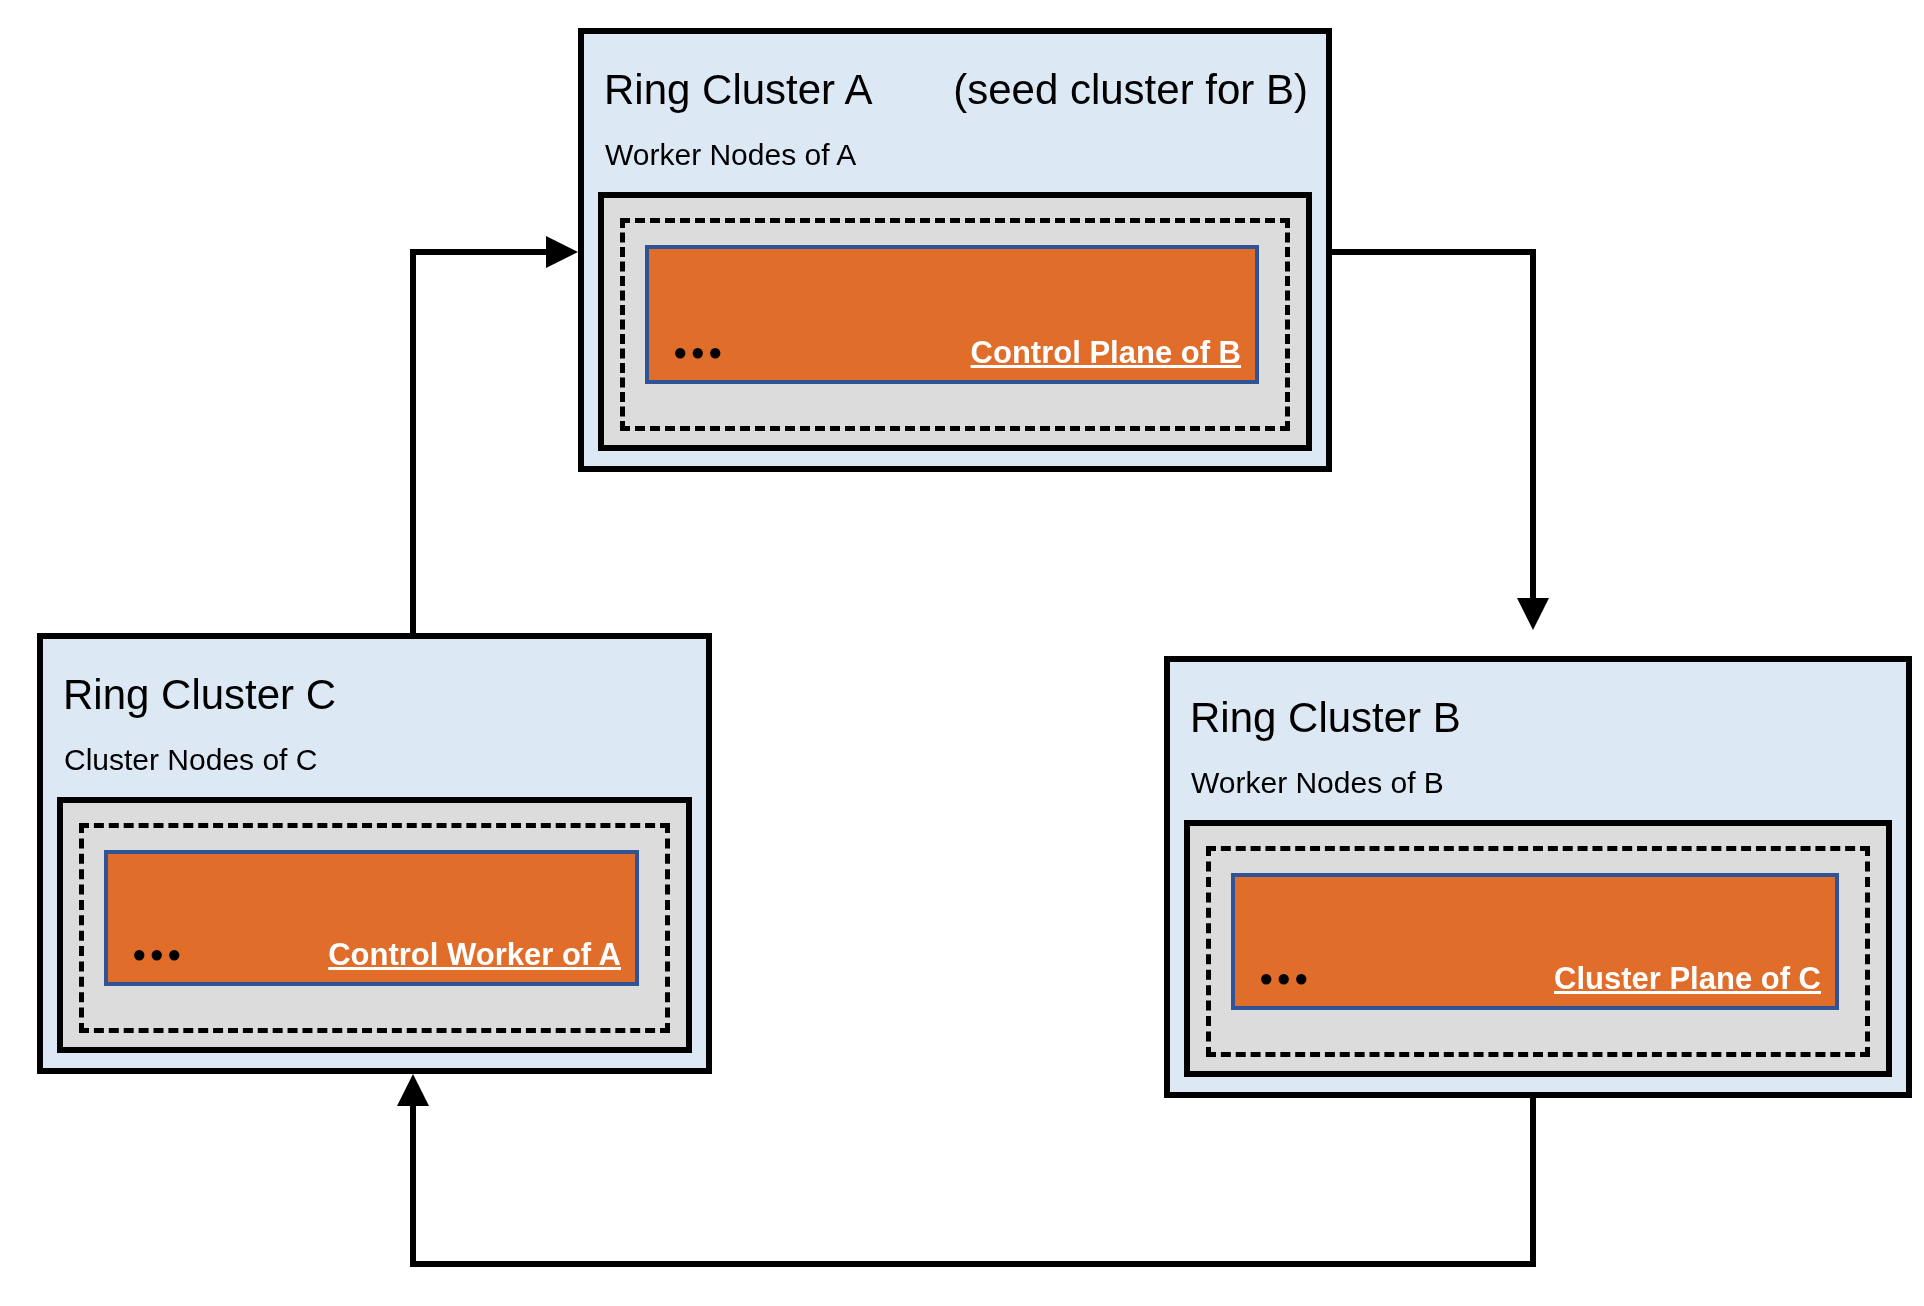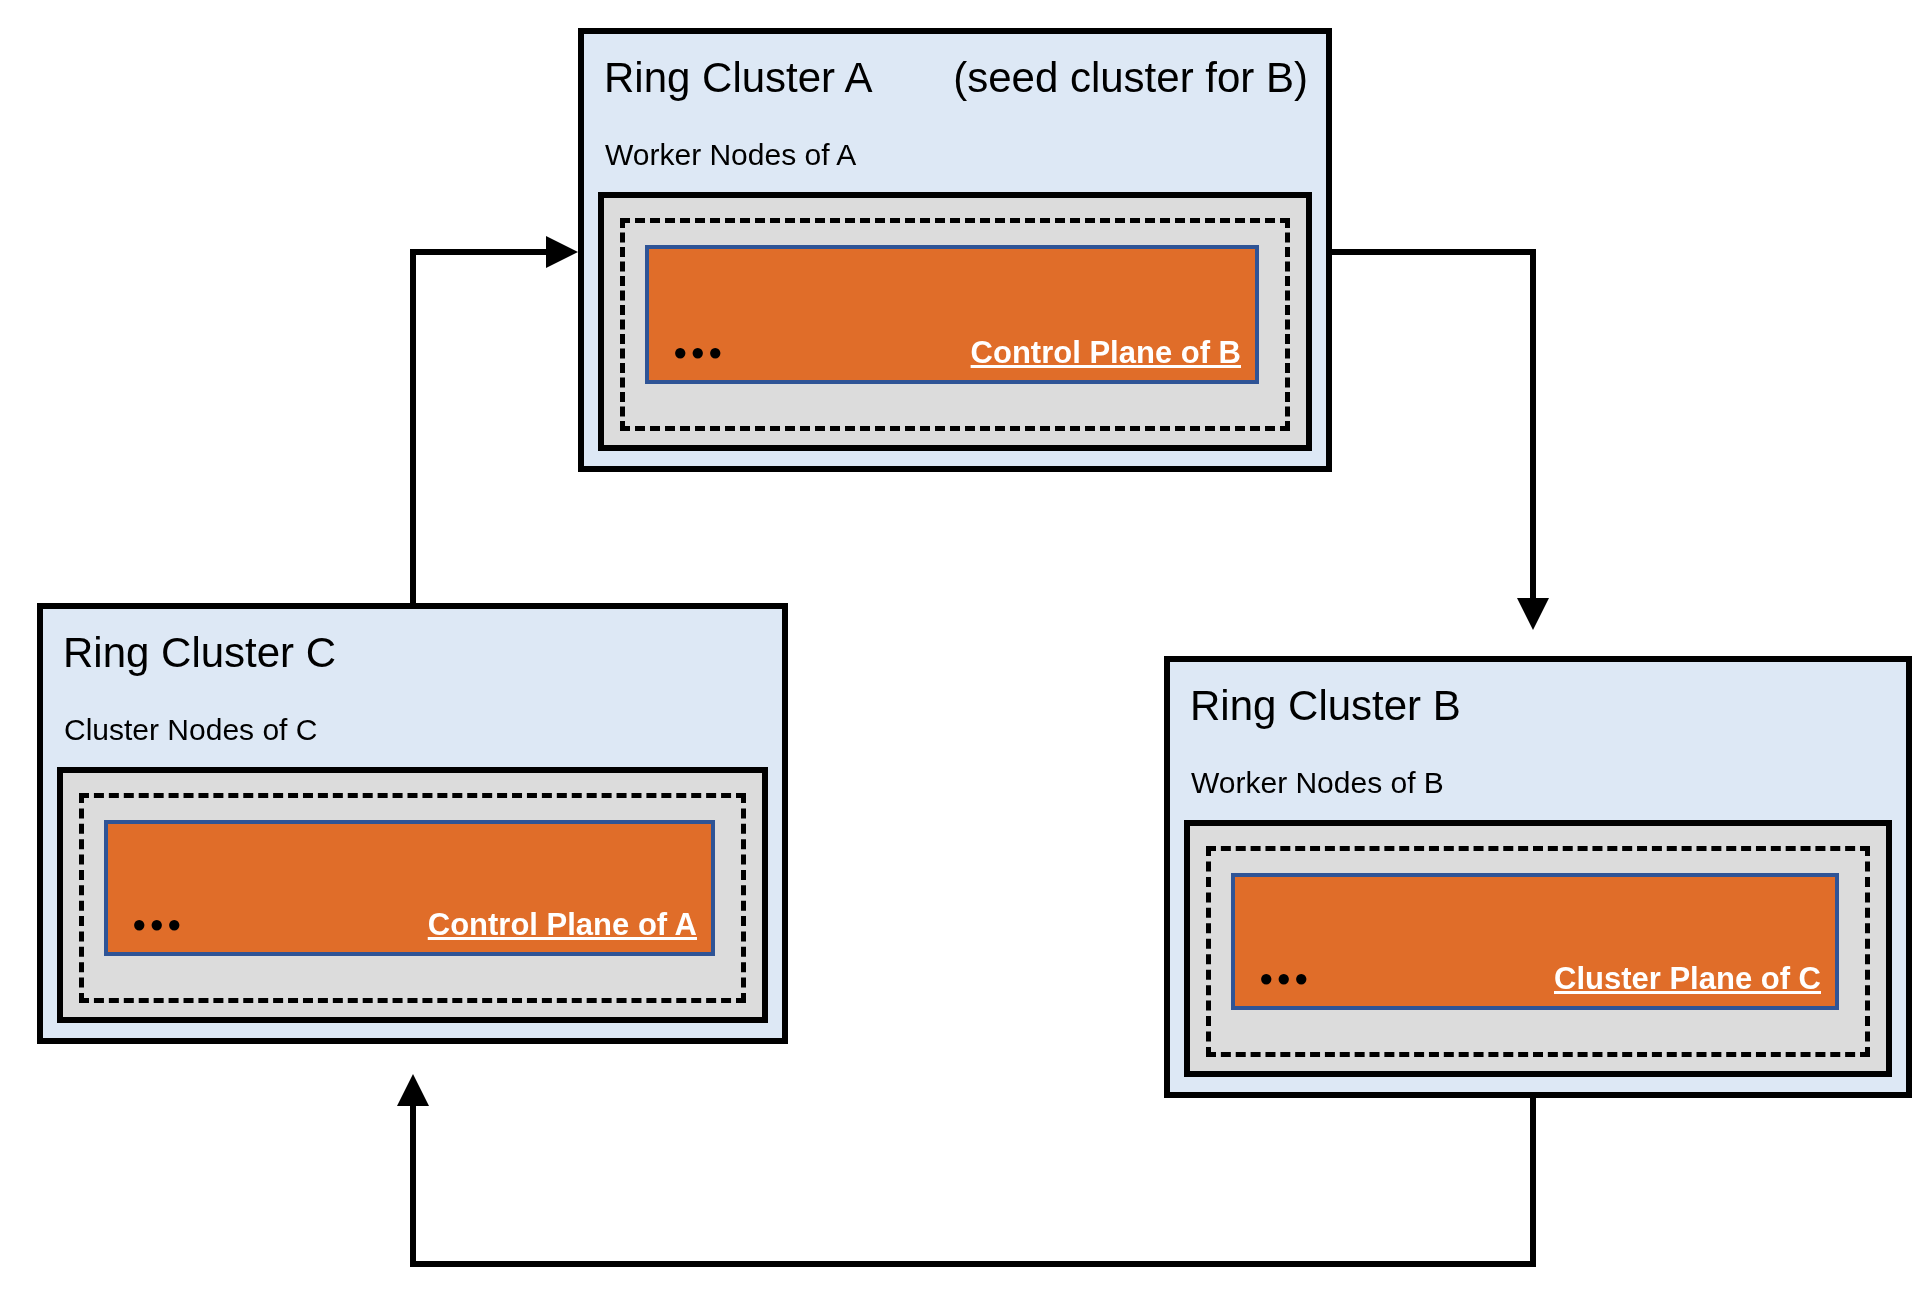--- a/index.html
+++ b/index.html
@@ -13,21 +13,21 @@
   }
   .cluster{
     position:absolute;
     background:#dde8f5;
     border:6px solid #000000;
     box-sizing:border-box;
   }
   .title-row{
     display:flex;
     justify-content:space-between;
-    padding:20px 18px 0 20px;
+    padding:32px 18px 0 20px;
     font-size:42px;
     line-height:1.15;
     color:#000000;
     white-space:nowrap;
   }
   .worker-label{
     position:absolute;
     left:21px;
     top:106px;
     font-size:30px;
@@ -125,30 +125,30 @@
     <div class="worker-box">
       <div class="dashed-box">
         <div class="control-plane">
           <span class="dots">●●●</span>
           <span class="cp-label">Control Plane of B</span>
         </div>
       </div>
     </div>
   </div>
 
-  <div class="cluster" style="left:37px; top:603px; width:751px; height:441px;">
+  <div class="cluster" style="left:37px; top:633px; width:675px; height:441px;">
     <div class="title-row">
       <span>Ring Cluster C</span>
     </div>
     <div class="worker-label">Cluster Nodes of C</div>
     <div class="worker-box">
       <div class="dashed-box">
         <div class="control-plane">
           <span class="dots">●●●</span>
-          <span class="cp-label">Control Plane of A</span>
+          <span class="cp-label">Control Worker of A</span>
         </div>
       </div>
     </div>
   </div>
 
   <div class="cluster" style="left:1164px; top:632px; width:748px; height:442px;margin-top:24px;">
     <div class="title-row">
       <span>Ring Cluster B</span>
     </div>
     <div class="worker-label">Worker Nodes of B</div>

